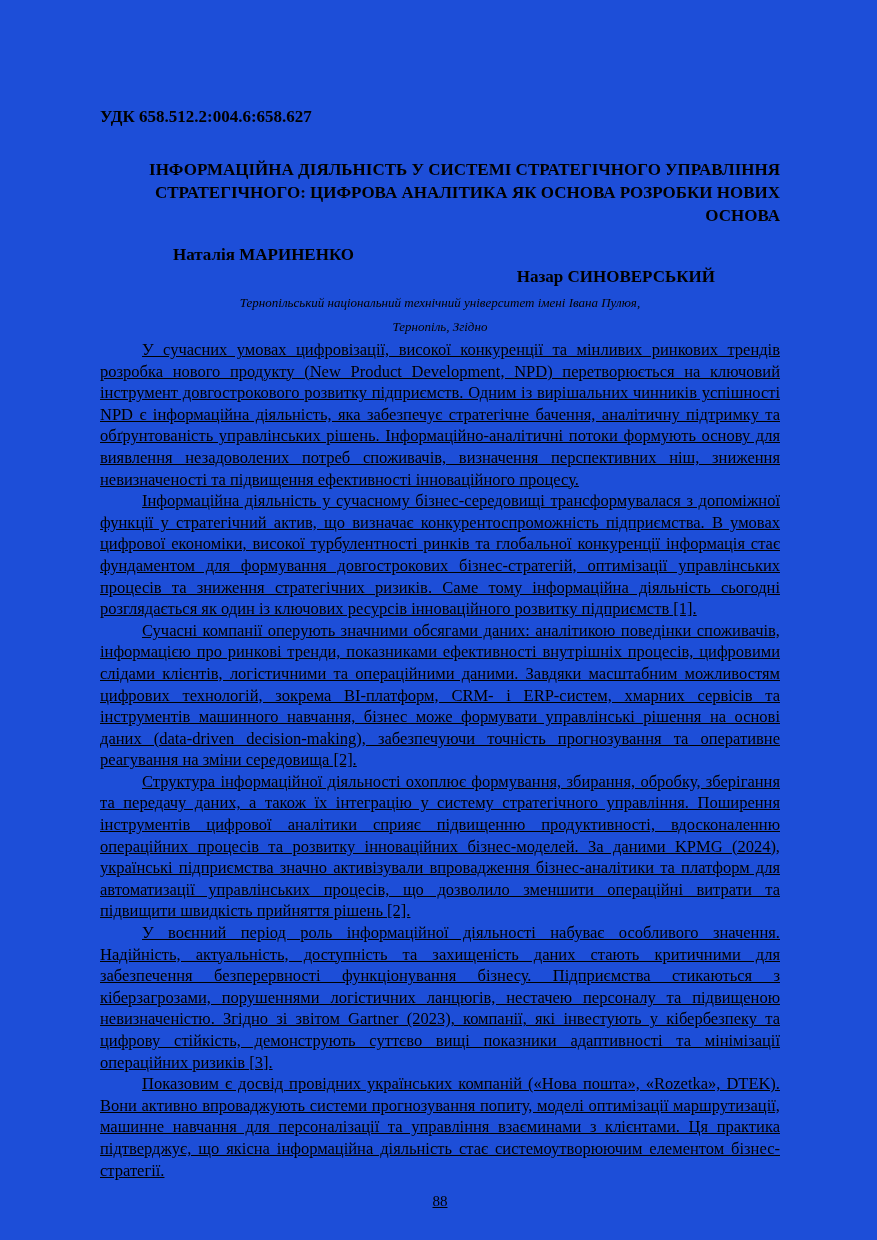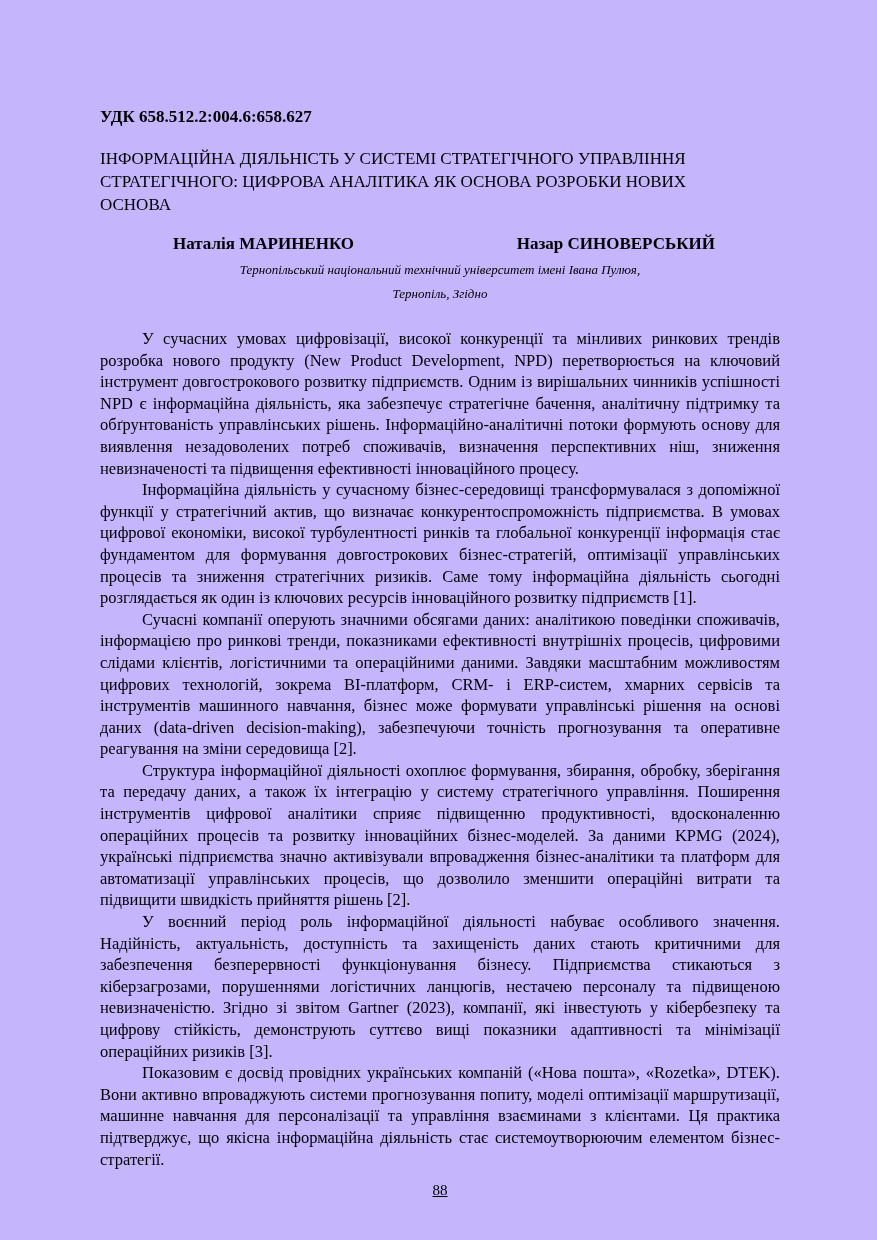--- a/index.html
+++ b/index.html
@@ -4,64 +4,64 @@
 <style>
   html, body {
     margin: 0;
     padding: 0;
     background: #ffffff;
   }
   .page {
     position: relative;
     width: 877px;
     height: 1240px;
-    background: #c4b5fd;
+    background: #1d4ed8;
     overflow: hidden;
     font-family: "Liberation Serif", "DejaVu Serif", serif;
     color: #000000;
   }
   .content {
     position: absolute;
     left: 100px;
     top: 107px;
     width: 680px;
   }
   .udc {
     font-weight: bold;
     font-size: 17px;
     line-height: 19px;
     text-align: left;
   }
   .title {
-    margin-top: 21px;
-    text-align: left;
-    font-weight: normal;
+    margin-top: 32px;
+    text-align: right;
+    font-weight: bold;
     font-size: 17px;
     line-height: 23px;
   }
   .authors-row {
     display: flex;
-    flex-direction: row;
+    flex-direction: column;
     align-items: baseline;
     margin-top: 17px;
     font-weight: bold;
     font-size: 17px;
     line-height: 22px;
   }
   .author-left  { margin-left: 73px; }
   .author-right { margin-left: auto; margin-right: 65px; text-align: right; }
   .affiliation {
     margin-top: 3px;
     text-align: center;
     font-style: italic;
     font-size: 13px;
     line-height: 24px;
   }
   .body-text {
-    margin-top: 22px;
+    text-decoration: underline;
   }
   .body-text p {
     margin: 0;
     text-align: justify;
     text-indent: 42px;
     font-size: 16.5px;
     line-height: 21.6px;
   }
   .page-number {
     margin-top: 11px;

